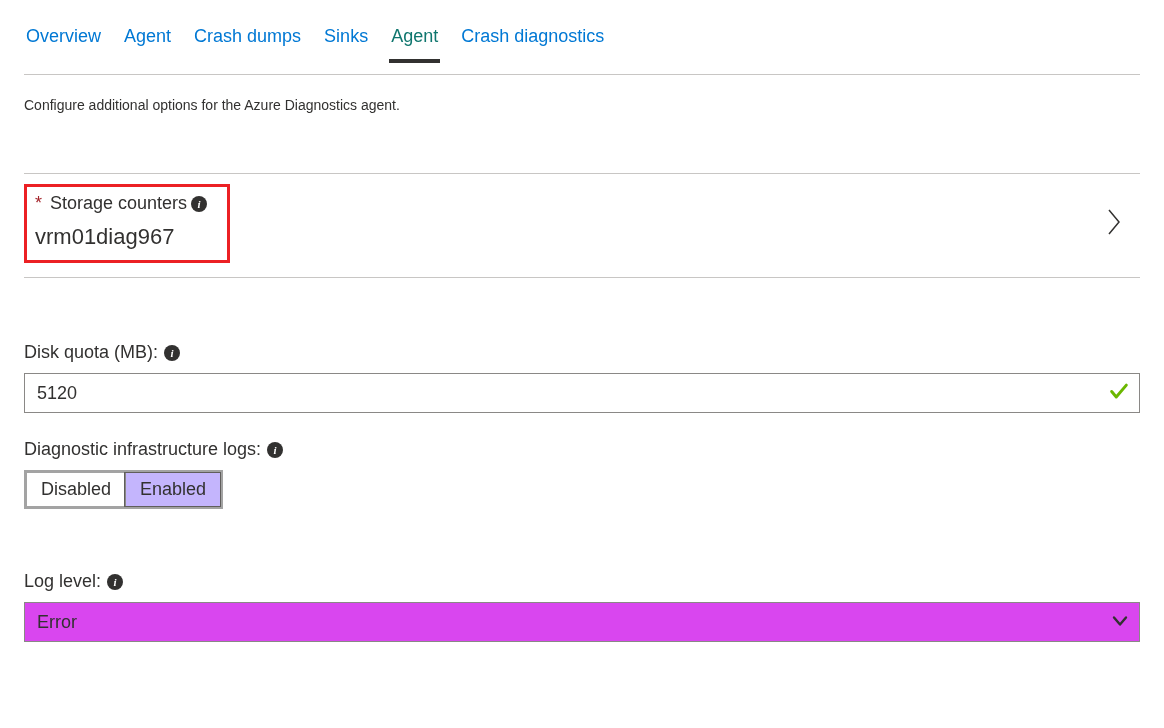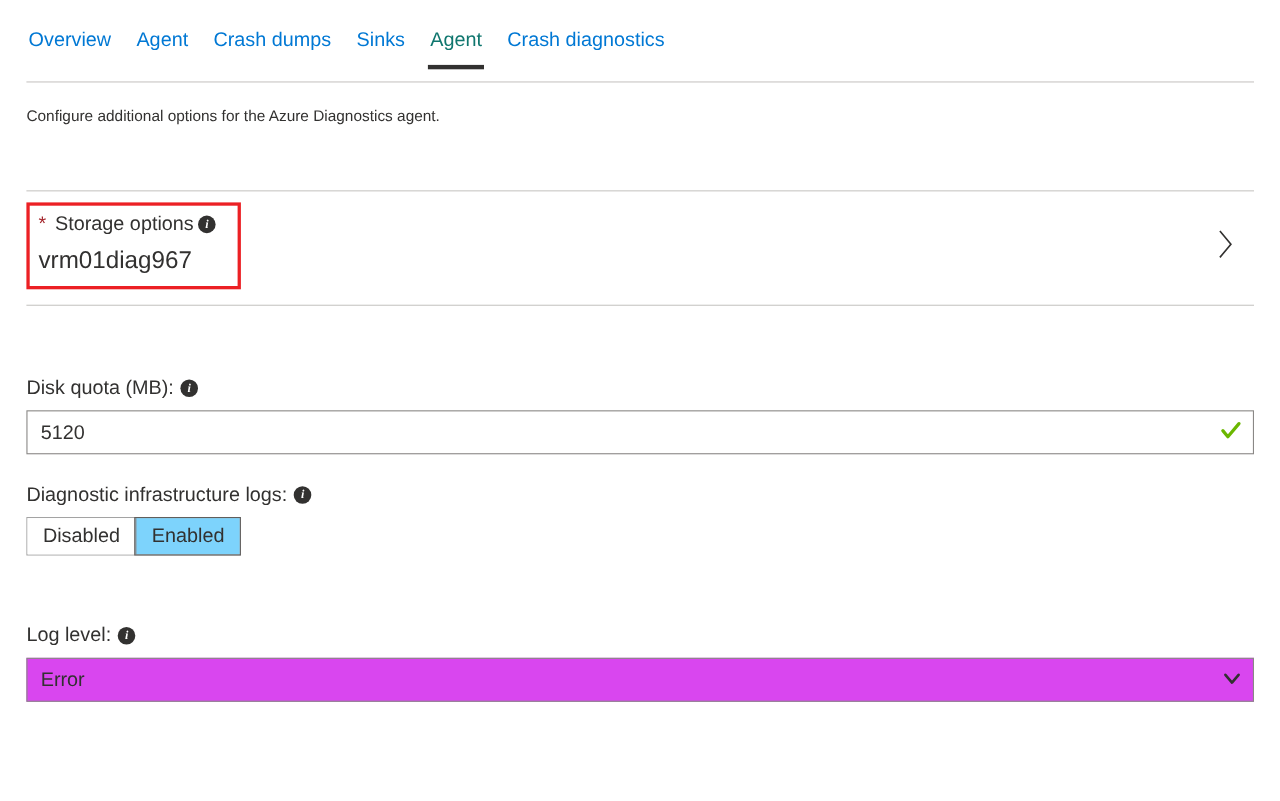--- a/index.html
+++ b/index.html
@@ -117,33 +117,33 @@
     .valid-check {
       position: absolute;
       right: 10px;
       top: 50%;
       transform: translateY(-50%);
     }
     .valid-check svg { width: 22px; height: 22px; }
 
     .toggle-group {
       display: inline-flex;
-      border: 1px solid #a3a3a3;
+      border: 3px solid #a3a3a3;
     }
     .toggle-btn {
       font-size: 18px;
       padding: 6px 14px;
       border: none;
       background: #fff;
       color: #323130;
       cursor: pointer;
       font-family: inherit;
     }
     .toggle-btn.selected {
-      background: #7dd3fc;
+      background: #c4b5fd;
       outline: 1px solid #605e5c;
     }
     .toggle-btn + .toggle-btn { border-left: 1px solid #8a8886; }
 
     .select {
       width: 100%;
       height: 40px;
       border: 1px solid #8a8886;
       padding: 4px 34px 4px 12px;
       font-size: 18px;
@@ -178,21 +178,21 @@
 </div>
 
 <p class="description">Configure additional options for the Azure Diagnostics agent.</p>
 
 <div class="section-divider"></div>
 <div class="storage-block">
   <div class="storage-left">
     <div class="red-box">
       <div class="label-row">
         <span class="required">*</span>
-        <span>Storage options</span>
+        <span>Storage counters</span>
         <span class="info-icon">i</span>
       </div>
       <div class="storage-value">vrm01diag967</div>
     </div>
   </div>
   <div class="chevron">
     <svg viewBox="0 0 20 32" fill="none" stroke="#323130" stroke-width="1.5">
         <path d="M5 4 L15 16 L5 28"></path>
       </svg>
   </div>

